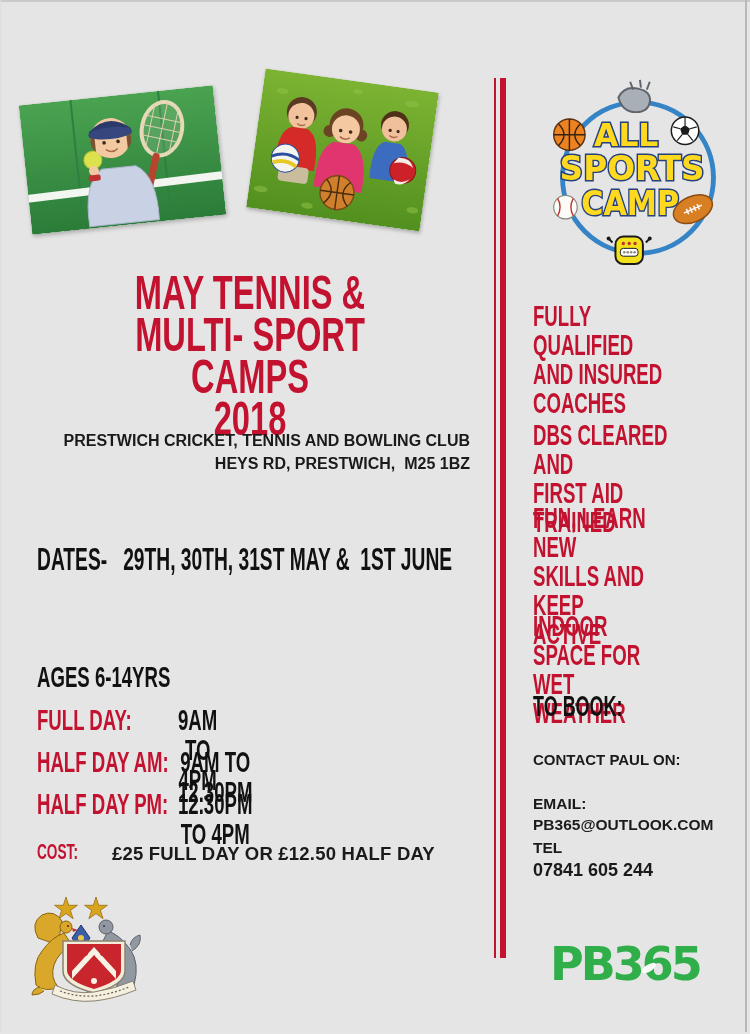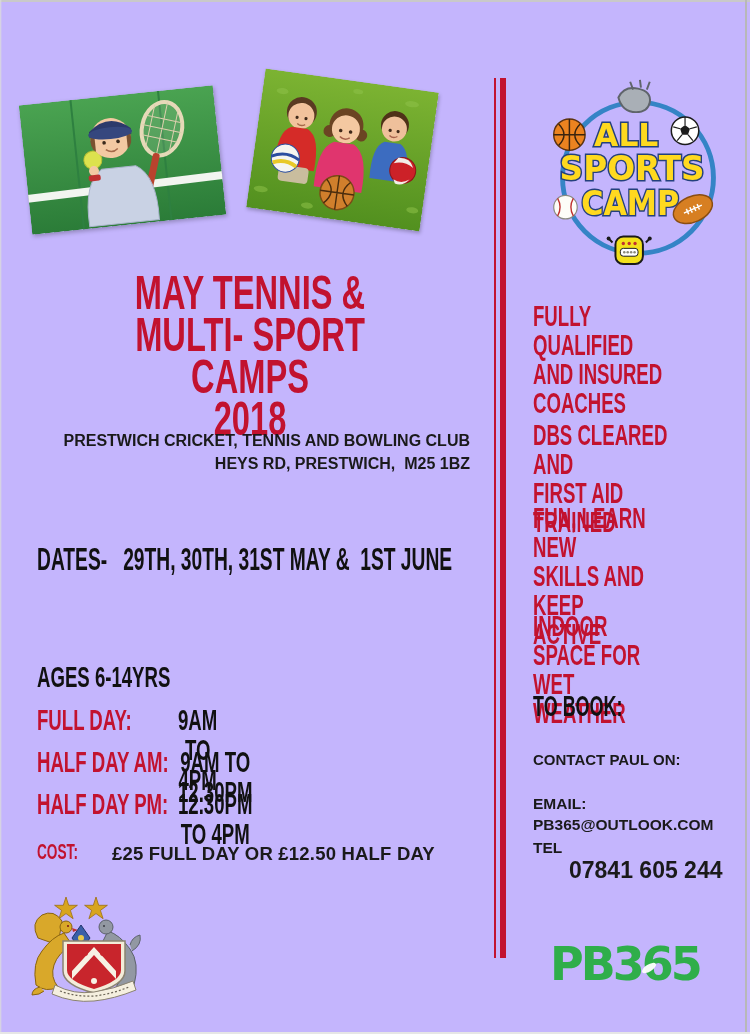--- a/index.html
+++ b/index.html
@@ -1,16 +1,16 @@
 <!DOCTYPE html>
 <html><head>
 <meta charset="utf-8">
 <style>
   html,body{margin:0;padding:0;background:#fff;}
-  .page{position:relative;width:750px;height:1034px;background:#c4b5fd;overflow:hidden;
+  .page{position:relative;width:750px;height:1034px;background:#e5e5e5;overflow:hidden;
         font-family:"Liberation Sans",sans-serif;}
   .edge-top{position:absolute;left:0;top:0;width:100%;height:2px;background:#c9c9c9;}
   .edge-left{position:absolute;left:0;top:0;bottom:0;width:2px;background:linear-gradient(to right,#dcdcdc,rgba(255,255,255,0));}
   .edge-right{position:absolute;right:3px;top:0;bottom:0;width:2px;background:#b8b8b8;}
   .edge-bottom{position:absolute;left:0;bottom:0;width:100%;height:2px;background:#e6e6e6;}
 
   .abs{position:absolute;}
 
   
   .cnd{display:inline-block;transform:scaleX(0.62);transform-origin:0 0;
@@ -37,21 +37,21 @@
   .divider-thin{position:absolute;left:494px;top:78px;width:2px;height:880px;background:#c2122f;}
   .divider-thick{position:absolute;left:500px;top:78px;width:6px;height:880px;background:#c2122f;}
 
   .benefit{position:absolute;left:533px;font-size:30px;line-height:29px;white-space:pre-line;}
   .to-book{left:533px;top:690px;font-size:29px;}
   .contact-line{position:absolute;left:533px;top:751px;font-weight:bold;font-size:15px;color:#1a1a1a;}
   .email-block{position:absolute;left:533px;top:793px;font-weight:bold;font-size:15.5px;
                line-height:21px;color:#1a1a1a;}
   .tel-block{position:absolute;left:533px;top:838px;font-weight:bold;color:#1a1a1a;}
   .tel-label{font-size:15.5px;line-height:20px;}
-  .tel-number{font-size:23px;line-height:24px;margin-left:36px;}
+  .tel-number{font-size:18px;line-height:24px;}
 </style>
 </head>
 <body>
 
 <div class="page">
 
   <div class="edge-top"></div>
   <div class="edge-left"></div>
   <div class="edge-right"></div>
   <div class="edge-bottom"></div>

